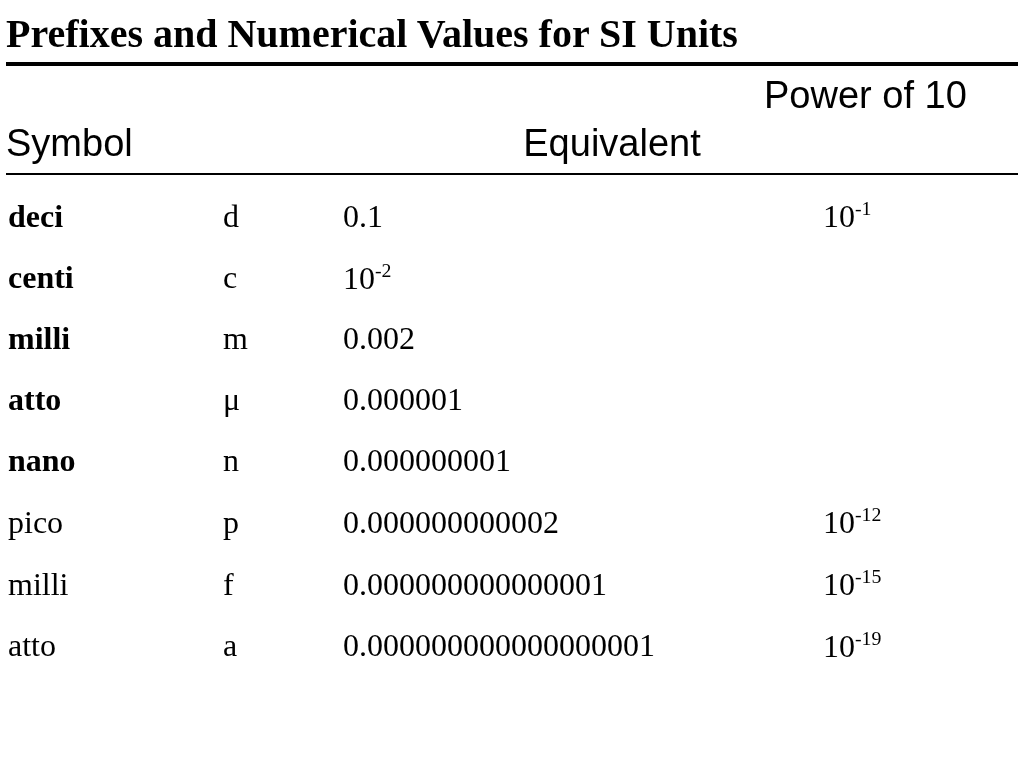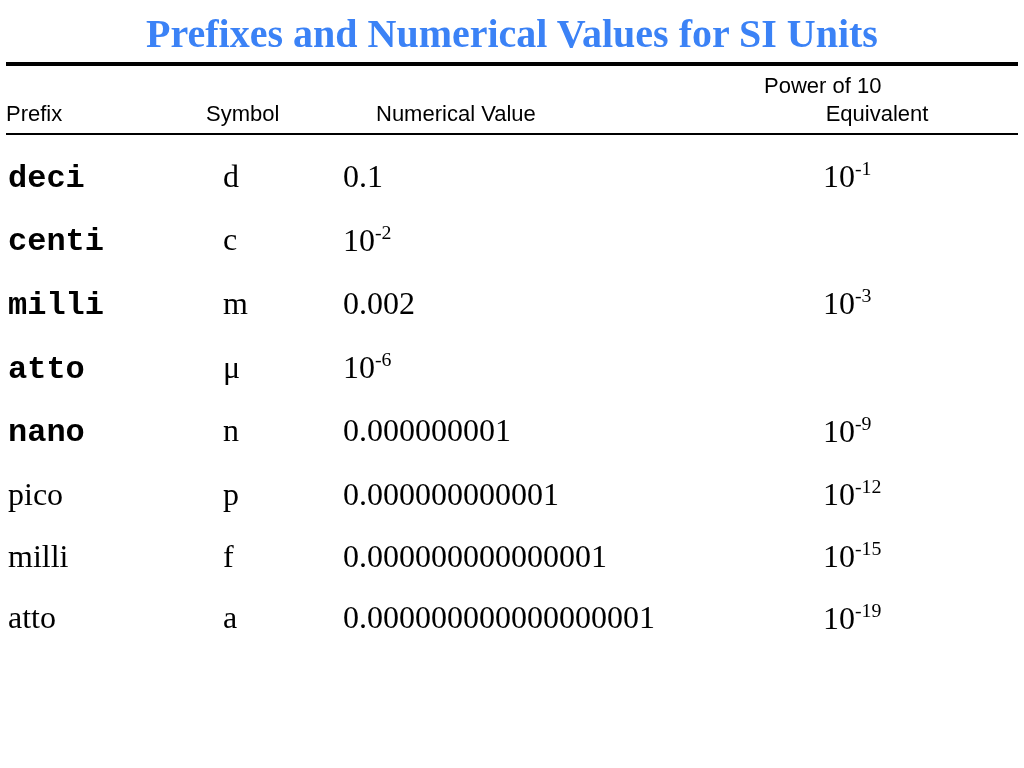--- a/index.html
+++ b/index.html
@@ -8,38 +8,38 @@
     width: 1024px;
     height: 768px;
     background: #fff;
     font-family: "Times New Roman", Times, serif;
     color: #000;
   }
   .page {
     padding: 10px 6px 0 6px;
   }
   .title {
-    color: #3b82f6;
+    color: #000000;
     font-weight: bold;
     font-size: 40px;
-    text-align: center;
+    text-align: left;
     margin: 2px 0 6px 0;
     line-height: 1.1;
   }
   .rule-top {
     border-top: 4px solid #000;
     margin: 0 0 2px 0;
   }
   .rule-thin {
     border-top: 2px solid #000;
     margin: 4px 0 10px 0;
   }
   .header-block {
     font-family: Arial, Helvetica, sans-serif;
-    font-size: 22px;
+    font-size: 38px;
     line-height: 1.25;
     padding: 4px 0 2px 0;
   }
   .hrow {
     display: flex;
   }
   .hcol-prefix { width: 200px; }
   .hcol-symbol { width: 170px; }
   .hcol-value  { width: 330px; }
   .hcol-power  { flex: 1; padding-left: 30px; text-align: center; }
@@ -51,43 +51,41 @@
   }
   .drow {
     display: flex;
     align-items: baseline;
     padding: 12px 0;
   }
   .dcol-prefix { width: 215px; padding-left: 2px; }
   .dcol-symbol { width: 120px; }
   .dcol-value  { width: 480px; }
   .dcol-power  { flex: 1; }
-  .b { font-weight: bold; font-family: Liberation Mono, monospace; }
+  .b { font-weight: bold; }
   .sup { font-size: 0.62em; vertical-align: super; }
 </style>
 </head>
 <body>
 
 <div class="page">
 
   <div class="title">Prefixes and Numerical Values for SI Units</div>
 
   <div class="rule-top"></div>
 
   <div class="header-block">
     <div class="hrow">
       <div class="hcol-prefix"></div>
       <div class="hcol-symbol"></div>
       <div class="hcol-value"></div>
       <div class="hcol-power-top">Power of 10</div>
     </div>
     <div class="hrow">
-      <div class="hcol-prefix">Prefix</div>
       <div class="hcol-symbol">Symbol</div>
-      <div class="hcol-value">Numerical Value</div>
       <div class="hcol-power">Equivalent</div>
     </div>
   </div>
 
   <div class="rule-thin"></div>
 
   <div class="data" id="data-rows">
       <div class="drow">
         <div class="dcol-prefix b">deci</div>
         <div class="dcol-symbol">d</div>
@@ -96,37 +94,35 @@
       </div>
       <div class="drow">
         <div class="dcol-prefix b">centi</div>
         <div class="dcol-symbol">c</div>
         <div class="dcol-power">10<span class="sup">-2</span></div>
       </div>
       <div class="drow">
         <div class="dcol-prefix b">milli</div>
         <div class="dcol-symbol">m</div>
         <div class="dcol-value">0.002</div>
-        <div class="dcol-power">10<span class="sup">-3</span></div>
       </div>
       <div class="drow">
         <div class="dcol-prefix b">atto</div>
         <div class="dcol-symbol">μ</div>
-        <div class="dcol-power">10<span class="sup">-6</span></div>
+        <div class="dcol-value">0.000001</div>
       </div>
       <div class="drow">
         <div class="dcol-prefix b">nano</div>
         <div class="dcol-symbol">n</div>
         <div class="dcol-value">0.000000001</div>
-        <div class="dcol-power">10<span class="sup">-9</span></div>
       </div>
       <div class="drow">
         <div class="dcol-prefix">pico</div>
         <div class="dcol-symbol">p</div>
-        <div class="dcol-value">0.000000000001</div>
+        <div class="dcol-value">0.000000000002</div>
         <div class="dcol-power">10<span class="sup">-12</span></div>
       </div>
       <div class="drow">
         <div class="dcol-prefix">milli</div>
         <div class="dcol-symbol">f</div>
         <div class="dcol-value">0.000000000000001</div>
         <div class="dcol-power">10<span class="sup">-15</span></div>
       </div>
       <div class="drow">
         <div class="dcol-prefix">atto</div>

